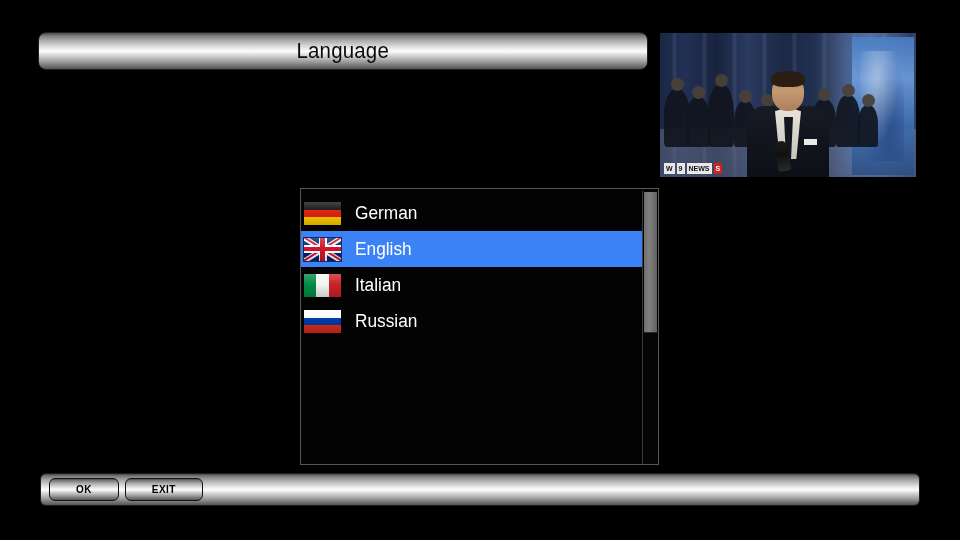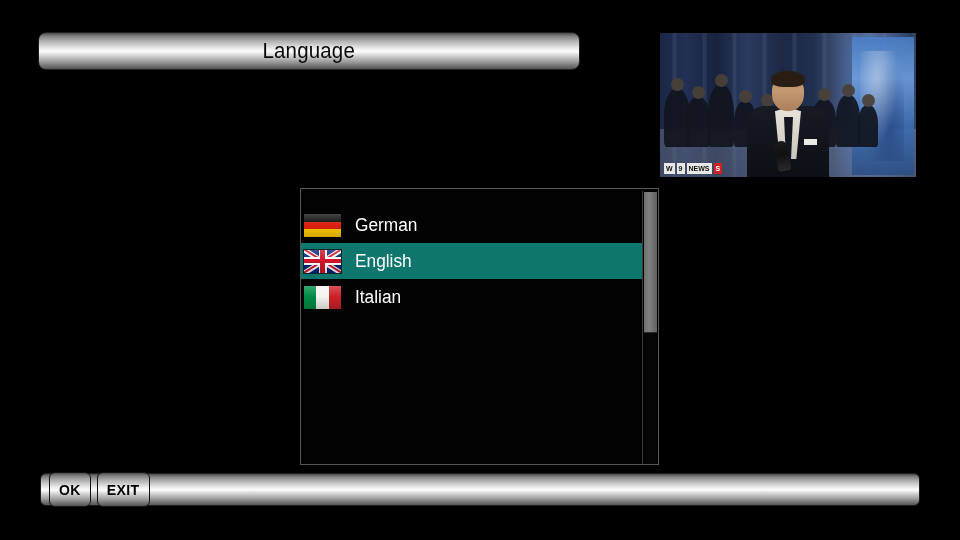--- a/index.html
+++ b/index.html
@@ -37,21 +37,21 @@
       #9c9c9c 80%,
       #777777 90%,
       #555555 100%);
   }
 
   
   #title-bar {
     position: absolute;
     left: 38px;
     top: 32px;
-    width: 542px;
+    width: 610px;
     height: 38px;
     border-radius: 8px;
     border: 1px solid #202020;
     box-sizing: border-box;
     display: flex;
     align-items: center;
     justify-content: center;
   }
   #title-text {
     font-size: 22px;
@@ -237,33 +237,33 @@
     left: 300px;
     top: 188px;
     width: 359px;
     height: 277px;
     box-sizing: border-box;
     background: #030303;
     border: 1px solid #585858;
   }
   #list-items {
     position: absolute;
-    left: 0; top: 18px;
+    left: 0; top: 6px;
     width: 342px;
   }
   .lang-row {
     position: relative;
     height: 36px;
     display: flex;
     align-items: center;
     padding-left: 3px;
     box-sizing: border-box;
   }
   .lang-row.selected {
-    background: #0f766e;
+    background: #3b82f6;
   }
   .lang-label {
     color: #ffffff;
     font-size: 18px;
     margin-left: 14px;
     transform: scaleX(0.96);
     transform-origin: left center;
     font-family: "Liberation Sans", sans-serif;
   }
   .lang-row.selected .lang-label { color: #ffffff; }
@@ -353,30 +353,30 @@
     height: 33px;
     border-radius: 6px;
     border: 1px solid #1d1d1d;
     box-sizing: border-box;
     display: flex;
     align-items: center;
     padding-left: 8px;
     gap: 6px;
   }
   .softkey {
-    height: 35px;
+    height: 23px;
     min-width: 38px;
     border-radius: 6px;
     border: 1.5px solid #131313;
     box-sizing: border-box;
     display: flex;
     align-items: center;
     justify-content: center;
-    padding: 0 9px;
-    font-size: 14px;
+    padding: 0 26px;
+    font-size: 10px;
     font-weight: bold;
     color: #000;
     letter-spacing: 0.4px;
     font-family: "Liberation Sans", sans-serif;
   }
 </style>
 </head>
 <body>
 
 <div id="screen">
@@ -442,20 +442,24 @@
       </div>
 
 
 
       <div class="lang-row">
         <span class="flag flag-it"></span>
         <span class="lang-label">Italian</span>
       </div>
 
 
+      <div class="lang-row">
+        <span class="flag flag-ru"></span>
+        <span class="lang-label">Russian</span>
+      </div>
 
     </div>
 
     <div id="scroll-track">
       <div id="scroll-thumb"></div>
     </div>
   </div>
 
   <div id="bottom-bar" class="metal">
     <div class="softkey metal">

